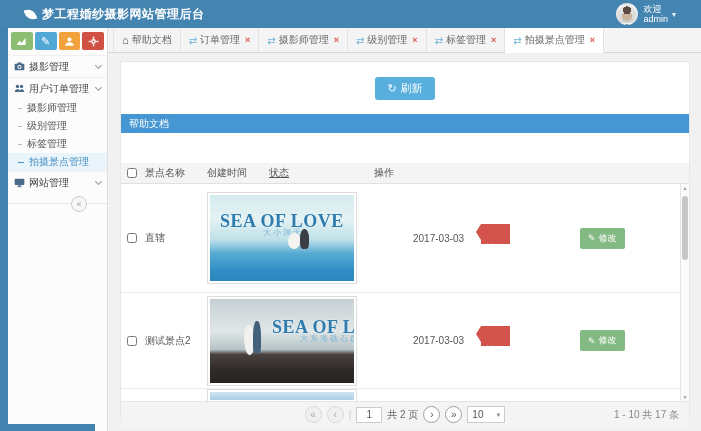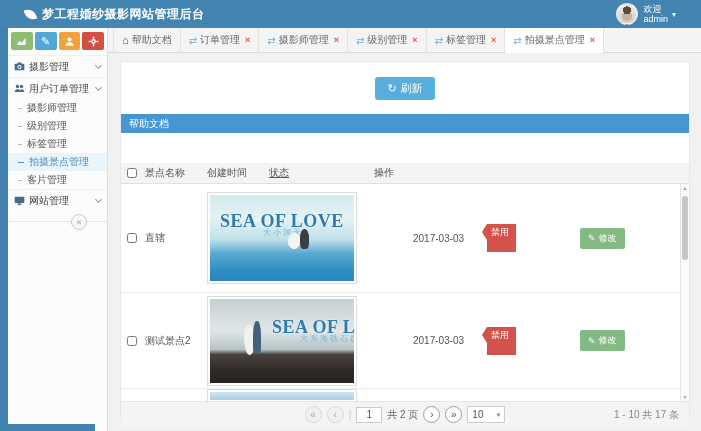--- a/index.html
+++ b/index.html
@@ -96,21 +96,21 @@
   .sea-sub { position:absolute; font-size:8px; color:#7fb5d4; letter-spacing:2px; white-space:nowrap;margin-left:27px; }
   .ph1 .sea-title { left:10px; top:16px; } .ph1 .sea-sub { left:26px; top:32px; }
   .ph2 .sea-title { left:62px; top:18px; } .ph2 .sea-sub { left:63px; top:34px; }
   .fig { position:absolute; }
   .ph1 .fig-dress { left:78px; top:38px; width:12px; height:16px; background:#f6f4f0; border-radius:60% 40% 50% 50%; }
   .ph1 .fig-suit { left:90px; top:34px; width:9px; height:20px; background:#3a3f46; border-radius:45% 45% 30% 30%; }
   .ph2 .fig-dress { left:34px; top:26px; width:10px; height:30px; background:#f2f1ef; border-radius:45% 45% 40% 60%; }
   .ph2 .fig-suit { left:43px; top:22px; width:8px; height:32px; background:#44617a; border-radius:45% 45% 20% 20%; }
 
   .ribbon { position:relative; display:inline-block; background:#d2524c; color:#fff; font-size:9px;
-            height:28px; line-height:16px; padding:0 7px 0 4px; margin-left:12px; }
+            height:20px; line-height:16px; padding:16px 7px 0 4px; margin-left:6px; }
   .ribbon::before { content:''; position:absolute; left:-5px; top:0; border-top:8px solid transparent;
                     border-bottom:8px solid transparent; border-right:5px solid #d2524c; }
   .btn-edit { display:inline-flex; align-items:center; gap:3px; background:#83ba83; color:#fff;
               border:none; border-radius:2px; font-size:9px; padding:4px 8px; cursor:pointer; }
 
   .vscroll { position:absolute; right:0; top:0; bottom:0; width:9px; background:#fafafa;
              border-left:1px solid #e5e5e5; }
   .vs-up, .vs-down { position:absolute; left:0; right:0; text-align:center; font-size:5px; color:#999; }
   .vs-up { top:1px; } .vs-down { bottom:1px; }
   .vs-thumb { position:absolute; left:1px; width:6px; top:12px; height:64px; background:#c6c6c6; border-radius:3px; }
@@ -204,24 +204,20 @@
         <span>级别管理</span>
         </div>
       <div class="sub-item">
         <span class="dash"></span>
         <span>标签管理</span>
         </div>
       <div class="sub-item active">
         <span class="dash"></span>
         <span>拍摄景点管理</span>
         </div>
-      <div class="sub-item">
-        <span class="dash"></span>
-        <span>客片管理</span>
-        </div>
     </div>
 
     <div class="menu-item">
       <svg viewBox="0 0 16 16">
           <rect x="1" y="2.5" width="14" height="9" rx="1"></rect>
           <rect x="6.5" y="11.5" width="3" height="2"></rect>
           <rect x="4.5" y="13.5" width="7" height="1.2"></rect>
         </svg>
       <span class="lbl">网站管理</span>
       <span class="chev"></span>

